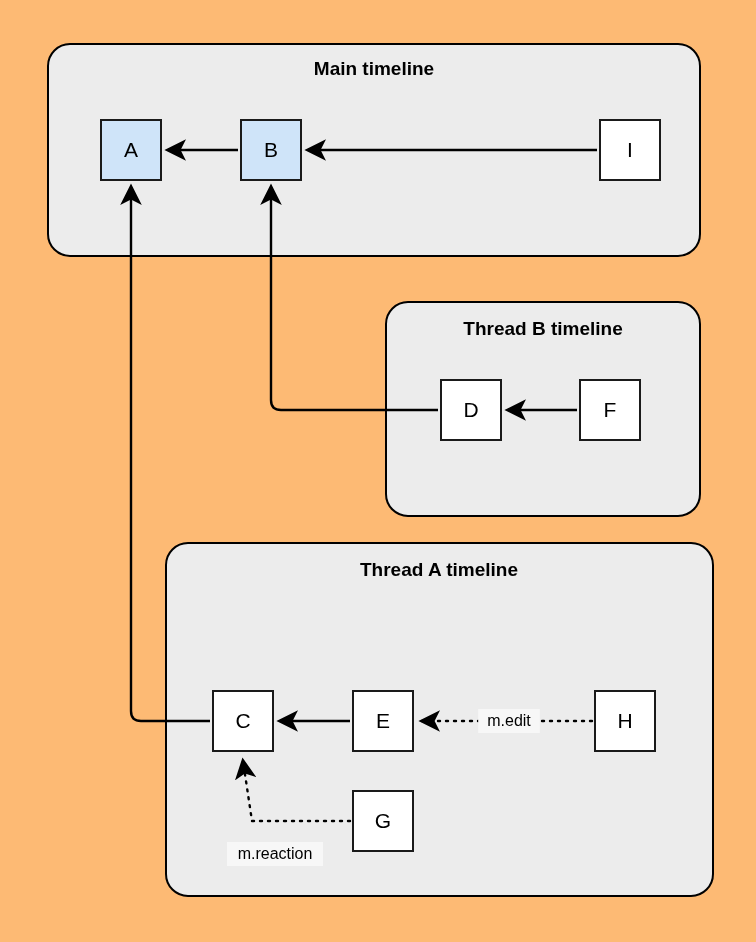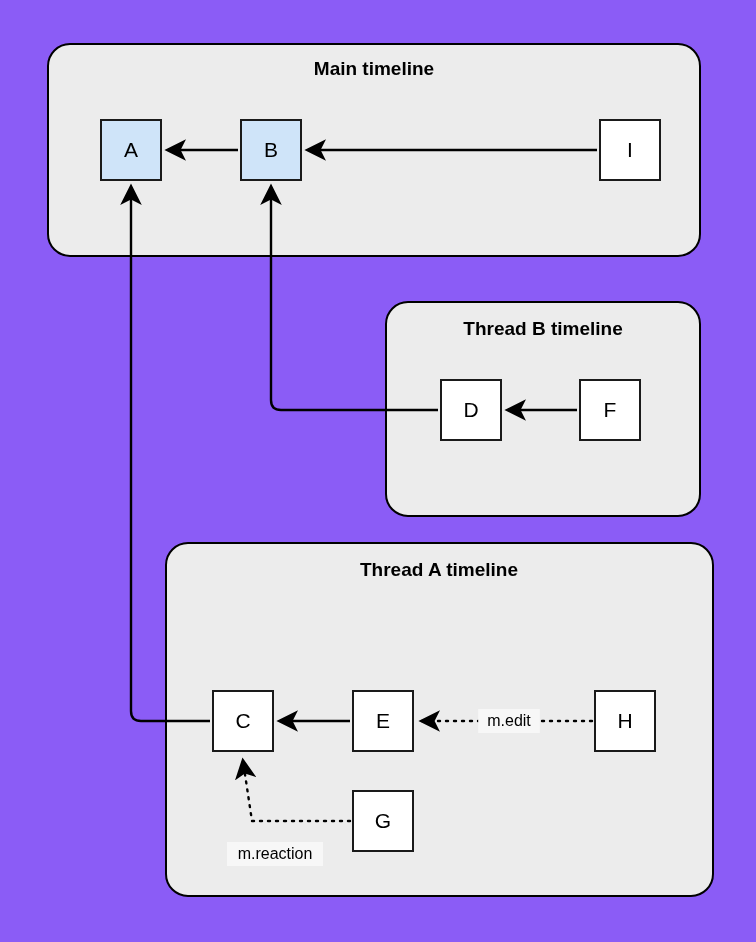--- a/index.html
+++ b/index.html
@@ -4,21 +4,21 @@
 <style>
   html, body {
     margin: 0;
     padding: 0;
     background: #ffffff;
   }
   #canvas {
     position: relative;
     width: 756px;
     height: 942px;
-    background: #8b5cf6;
+    background: #fdba74;
     font-family: "Liberation Sans", sans-serif;
     overflow: hidden;
   }
   svg.layer {
     position: absolute;
     left: 0;
     top: 0;
     width: 756px;
     height: 942px;
   }

